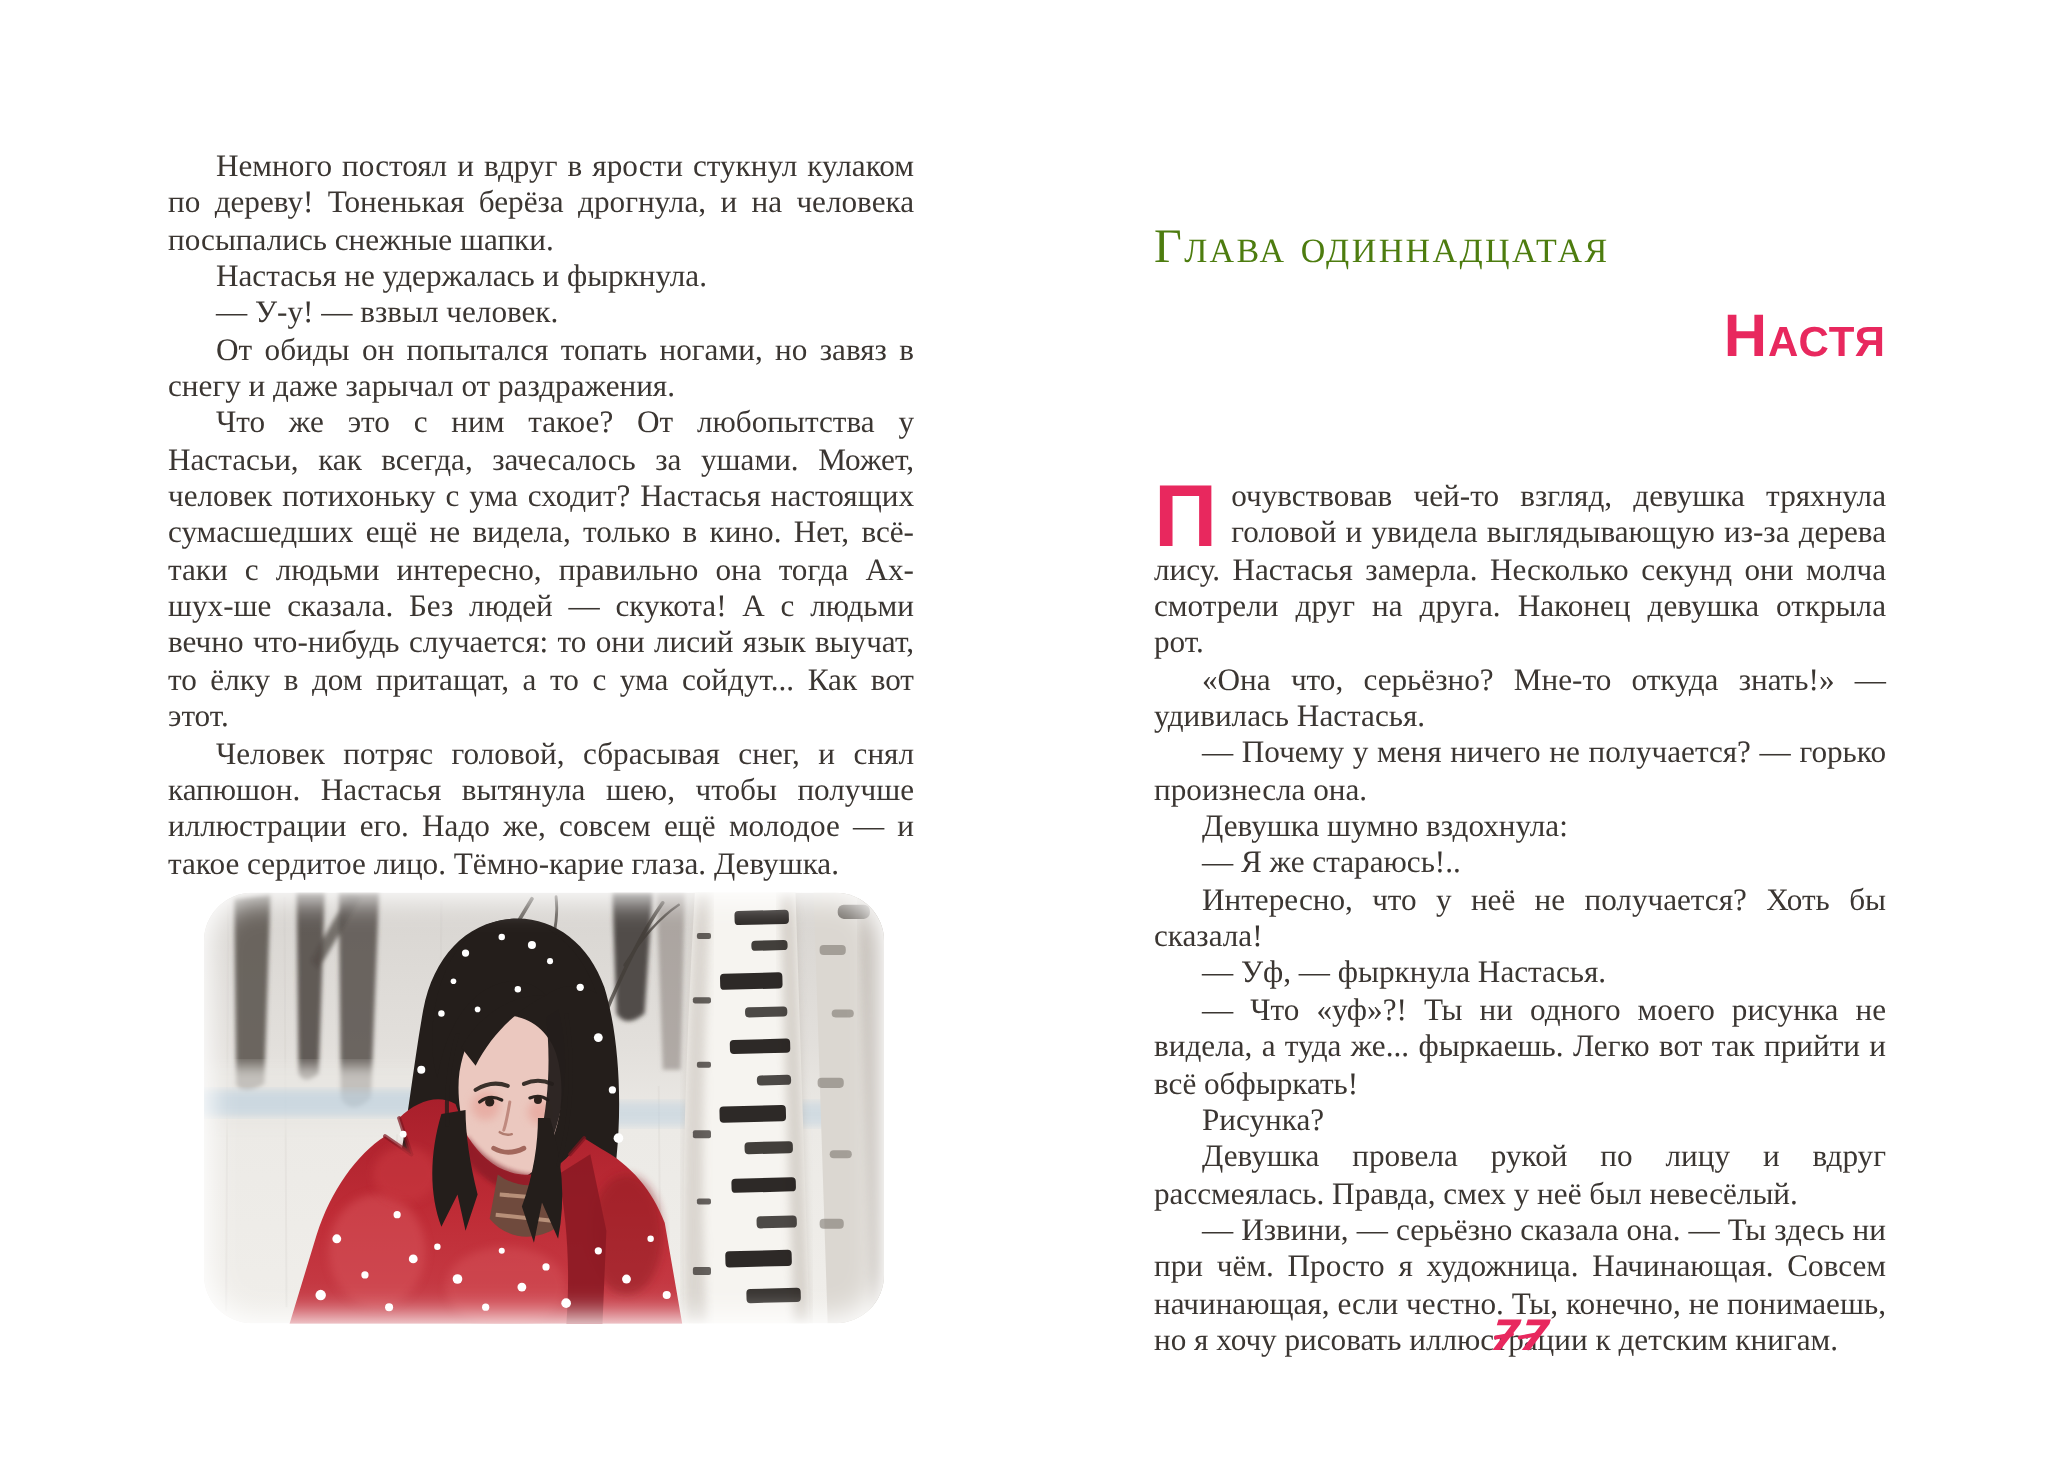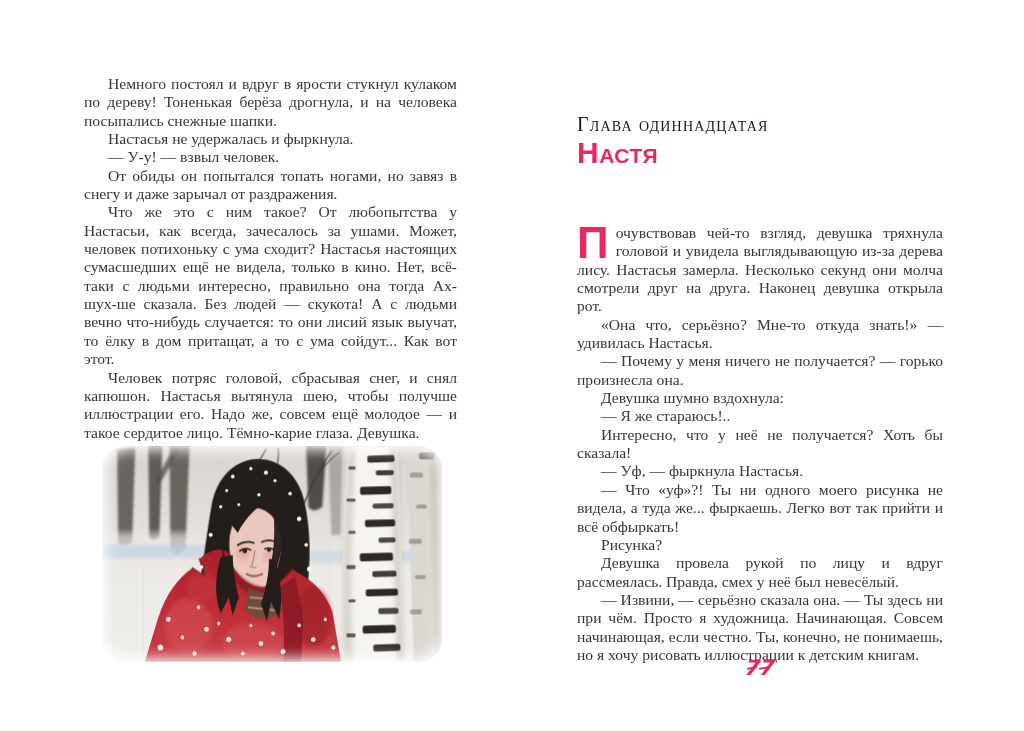--- a/index.html
+++ b/index.html
@@ -7,27 +7,27 @@
     width:1024px;height:731px;position:relative;background:#ffffff;overflow:hidden;
     font-family:"Liberation Serif",serif;color:#3b3632;
   }
   .col{position:absolute;text-align:justify;font-size:15.6px;line-height:18.35px;}
   #left-col{left:84px;top:75px;width:373px;}
   #right-col{left:577px;top:112px;width:366px;}
   .col p{margin:0;text-indent:24px;}
   .col p.no-indent{text-indent:0;}
   .chapter-label{
     font-family:"Liberation Serif",serif;font-variant:small-caps;
-    font-size:20px;line-height:24px;letter-spacing:1.2px;color:#0f172a;
+    font-size:24px;line-height:24px;letter-spacing:1.2px;color:#4d7c0f;
     text-align:left;
   }
   .chapter-title{
     font-family:"Liberation Sans",sans-serif;font-variant:small-caps;font-weight:bold;
-    font-size:30px;line-height:30px;letter-spacing:.5px;color:#e8285e;text-align:left;
-    margin-top:2px;
+    font-size:30px;line-height:30px;letter-spacing:.5px;color:#e8285e;text-align:right;
+    margin-top:18px;
   }
   .body-text{margin-top:56px;}
   .dropcap{
     float:left;font-family:"Liberation Sans",sans-serif;font-weight:bold;
     font-size:44px;line-height:34px;color:#e8285e;margin:2px 7px 0 0;
   }
   .illustration{position:absolute;left:102px;top:446px;width:340px;height:216px;}
   .pagenum{
     position:absolute;left:577px;top:656px;width:366px;text-align:center;
     font-family:"DejaVu Sans",sans-serif;font-style:italic;font-weight:bold;

